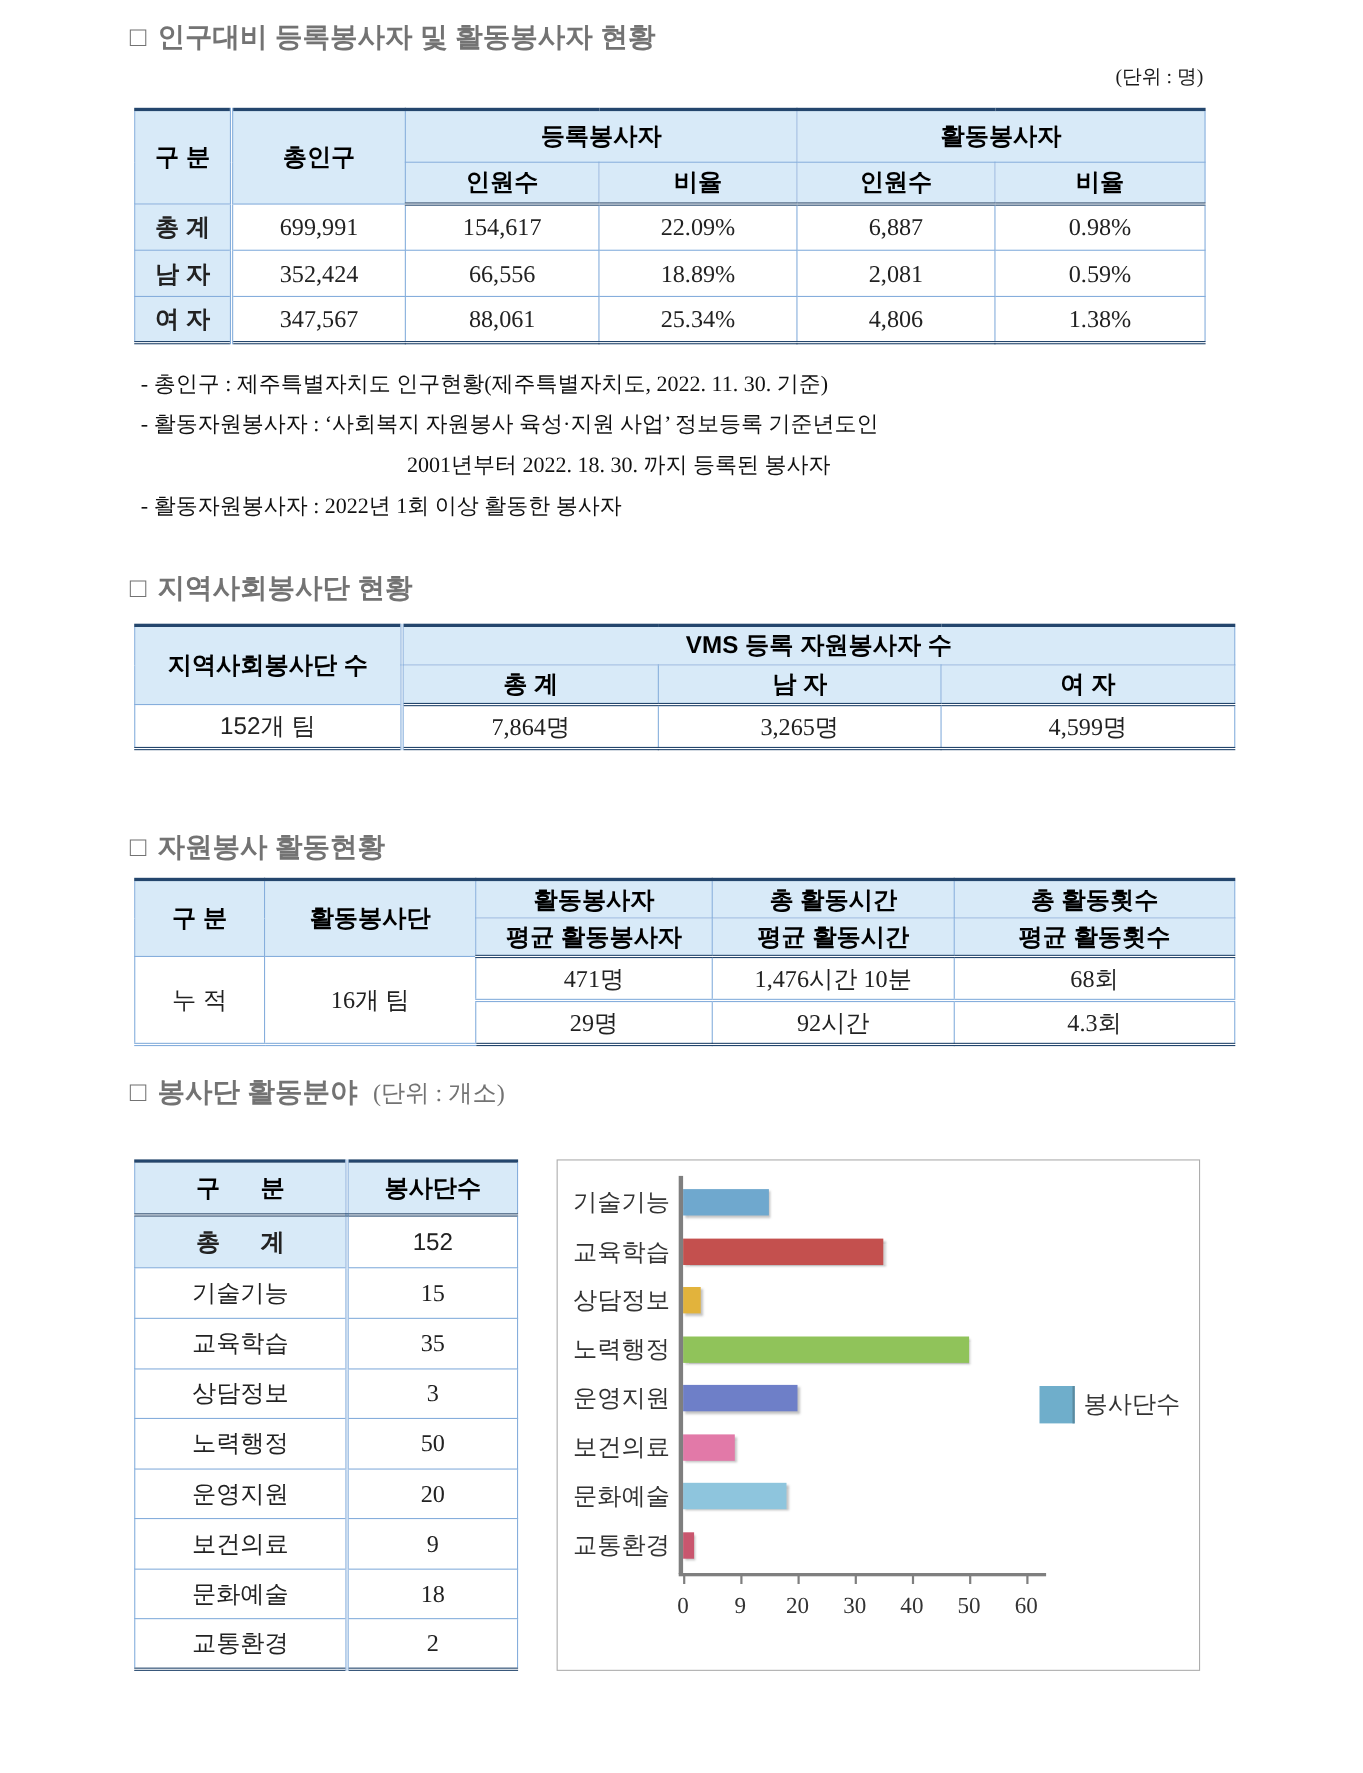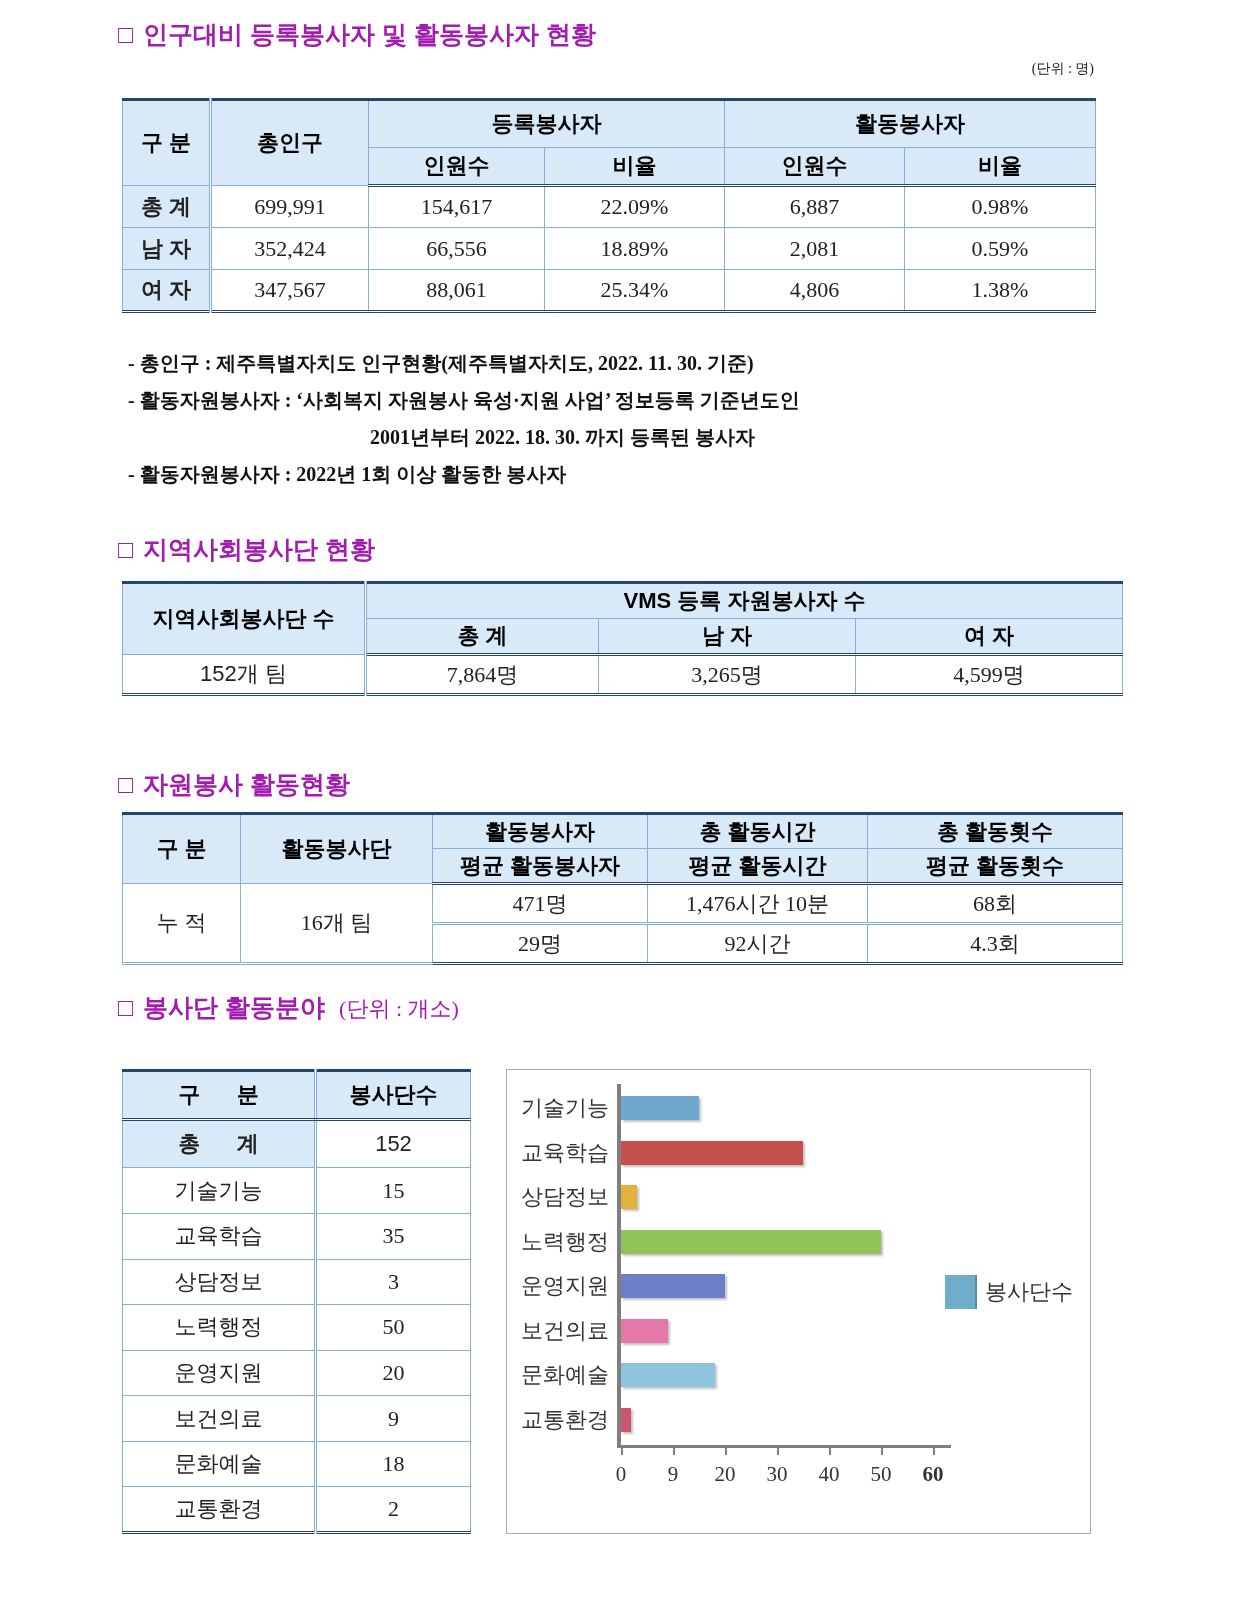--- a/index.html
+++ b/index.html
@@ -1,38 +1,38 @@
 <!DOCTYPE html>
 <html><head>
 <meta charset="utf-8">
 <style>
   html,body{margin:0;padding:0;background:#ffffff;}
   body{width:1239px;height:1612px;position:relative;overflow:hidden;
        font-family:"Liberation Serif",serif;color:#1a1a1a;}
 
   .sec-title{font-family:"Liberation Sans",sans-serif;font-weight:700;
-             font-size:25px;color:#a21caf;margin:0 0 0 118px;line-height:32px;}
+             font-size:25px;color:#737373;margin:0 0 0 118px;line-height:32px;}
   .sec-title .marker{font-weight:400;margin-right:10px;}
   .sec-title .unit-inline{font-family:"Liberation Serif",serif;font-weight:400;font-size:22px;margin-left:14px;}
-  .unit-right{font-size:14px;text-align:right;padding-right:145px;line-height:26px;margin-top:6px;}
+  .unit-right{font-size:18px;text-align:right;padding-right:145px;line-height:26px;margin-top:6px;}
 
   table.t{border-collapse:collapse;table-layout:fixed;margin-left:122px;
           border-top:3px solid #24466D;border-bottom:3px double #24466D;}
   table.t th,table.t td{border:1px solid #86AEDC;text-align:center;vertical-align:middle;
           padding:0;overflow:hidden;white-space:pre;}
   table.t th{background:#D8EAF8;font-family:"Liberation Sans",sans-serif;
           font-weight:700;font-size:22px;color:#000;}
   table.t td{font-size:22px;color:#222;}
   .hdr-sep > *{border-bottom:3px double #24466D !important;}
   .dbl-r{border-right:3px double #86AEDC !important;}
   .lbl{background:#D8EAF8;font-family:"Liberation Sans",sans-serif;font-weight:700;}
   .bold{font-weight:400;font-family:"Liberation Sans",sans-serif;}
   .row-sep > *{border-bottom:3px double #86AEDC !important;}
 
-  .notes{margin:32px 0 0 128px;font-size:20px;line-height:37px;color:#111;font-weight:bold;}
+  .notes{margin:18px 0 0 128px;font-size:20px;line-height:37px;color:#111;}
   .notes .cont{padding-left:242px;}
 
   .bottom-row{display:flex;margin:44px 0 0 122px;}
 
   
   table.t4{margin-left:0;}
 
   
   .chart-box{width:585px;height:465px;border:1px solid #ADADAD;margin-left:35px;
              position:relative;box-sizing:border-box;background:#fff;}
@@ -296,20 +296,20 @@
       <div class="xtick" style="left: 264px;"></div>
       <div class="xtick" style="left: 316px;"></div>
     </div>
     <div class="xlabels">
       <span style="left: 4px;">0</span>
       <span style="left: 56px;">9</span>
       <span style="left: 108px;">20</span>
       <span style="left: 160px;">30</span>
       <span style="left: 212px;">40</span>
       <span style="left: 264px;">50</span>
-      <span style="left: 316px; font-weight: bold;">60</span>
+      <span style="left: 316px;">60</span>
     </div>
     <div class="legend">
       <span class="swatch" style="background: rgb(111, 174, 203);"></span>
       <span class="ltext">봉사단수</span>
     </div>
   </div>
 </div>
 
 </body></html>

